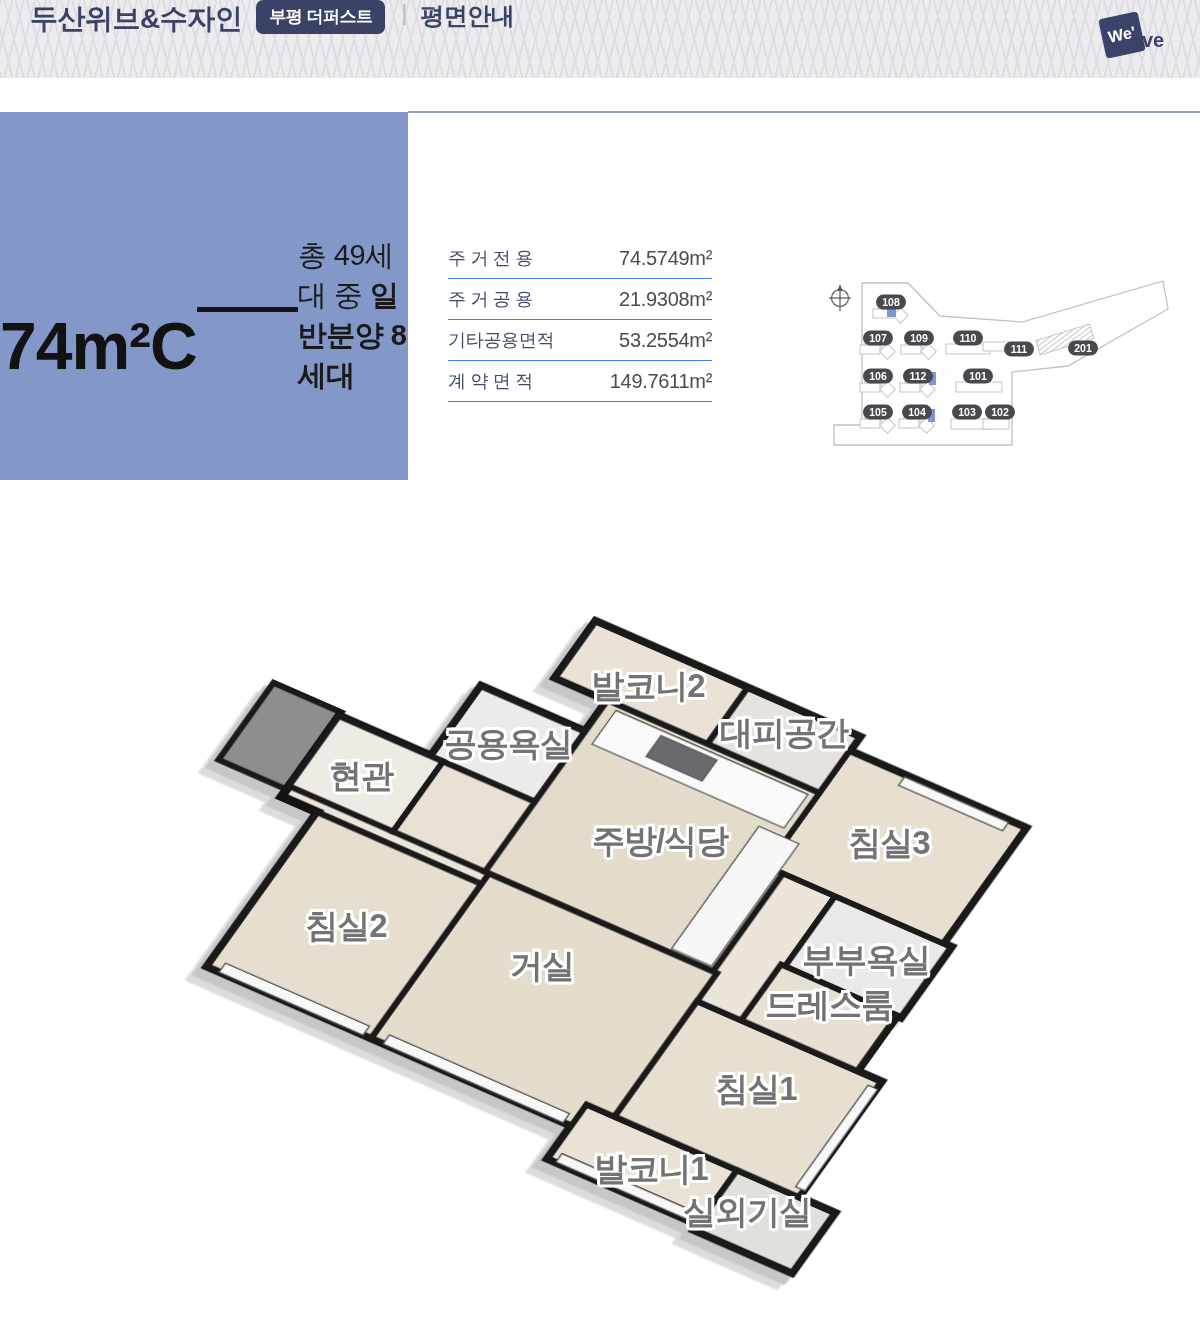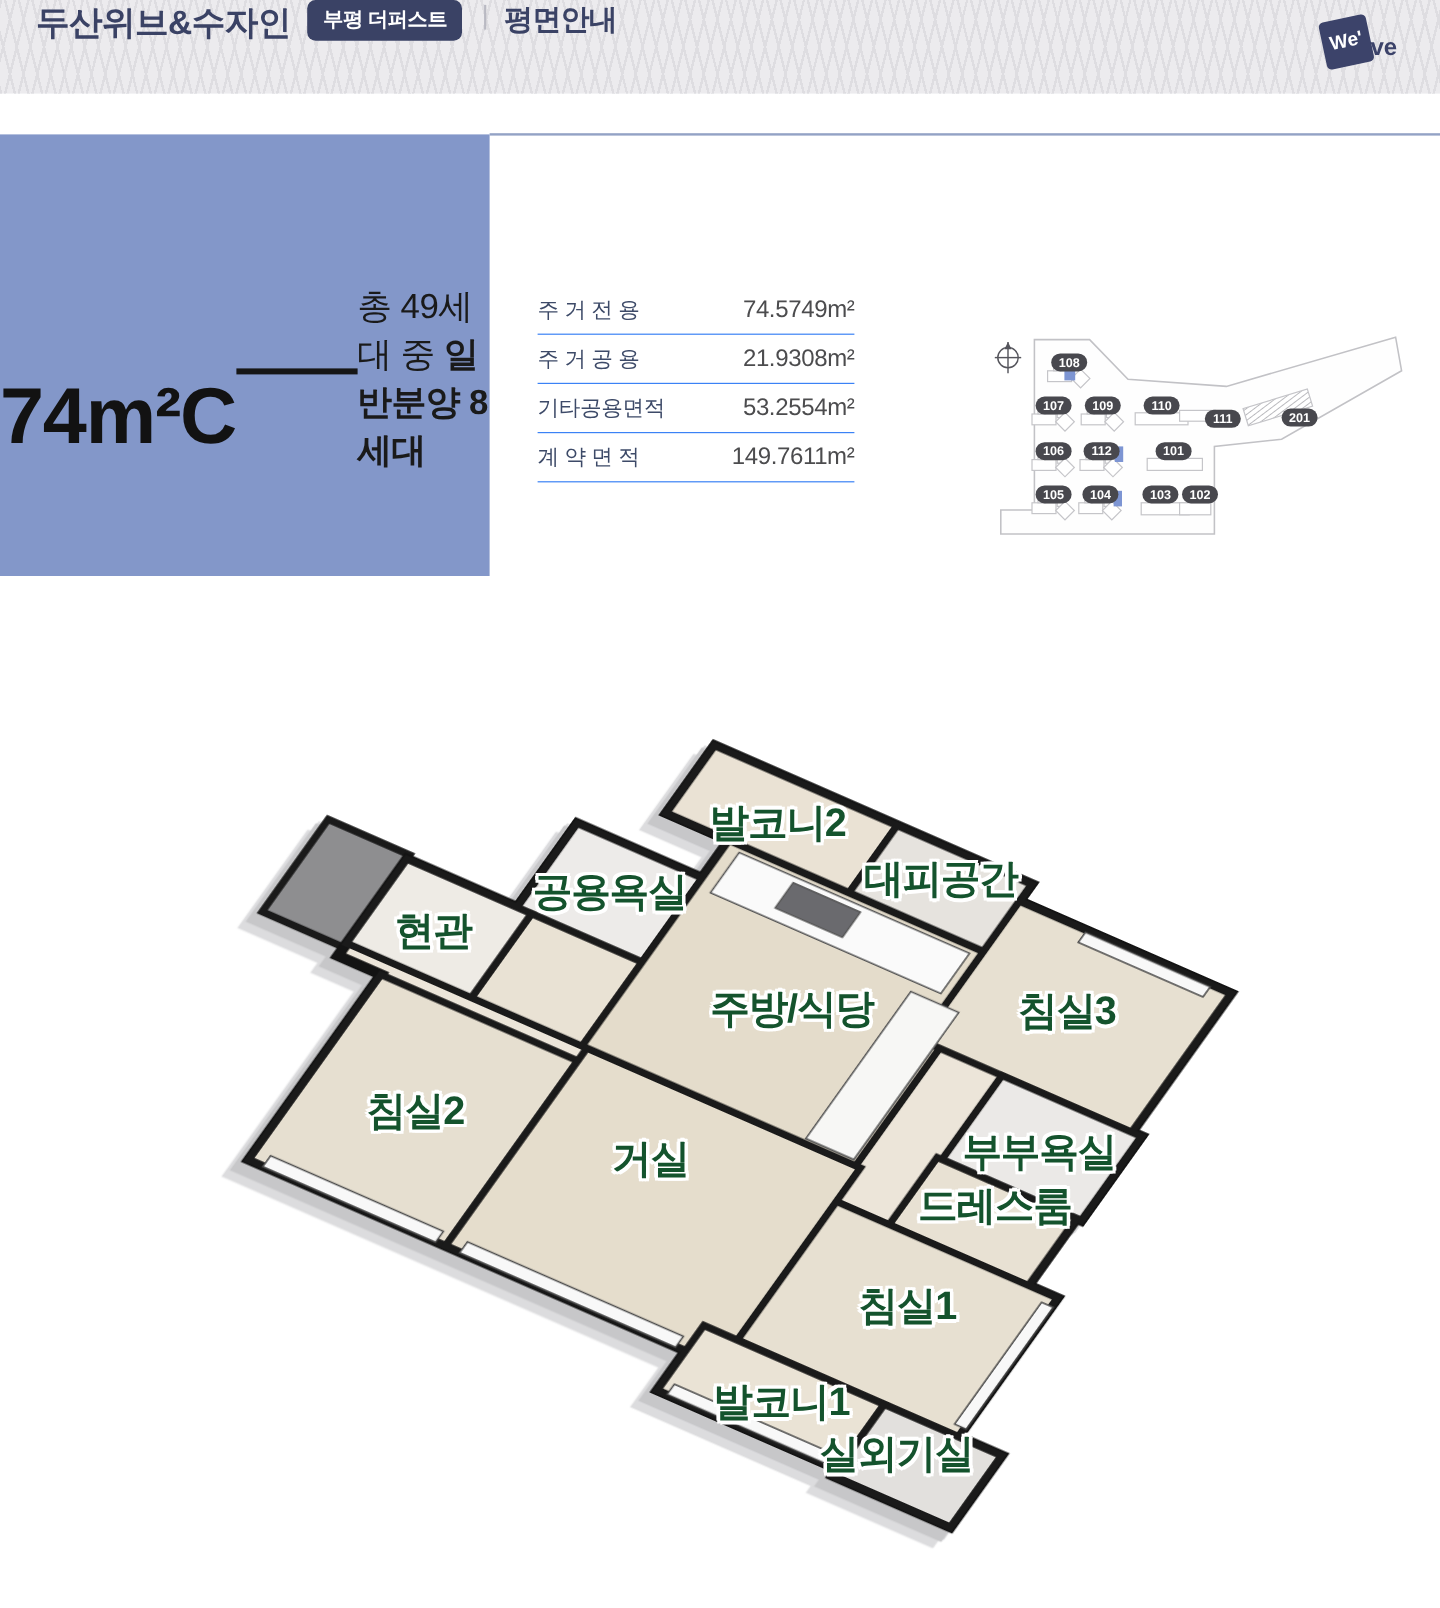--- a/index.html
+++ b/index.html
@@ -40,21 +40,21 @@
   .area-label { font-size:18px; color:#3d4a68; letter-spacing:-0.3px; }
   .area-value { font-size:20px; color:#4c4c4e; letter-spacing:-0.3px; }
 
   .site-map { position:absolute; left:825px; top:270px; }
   .site-badge-text { font-size:10.5px; font-weight:700; fill:#ffffff; }
 
   
   .plan-wrap { position:absolute; left:150px; top:560px; width:920px; height:740px; }
   .plan-svg { position:absolute; left:0; top:0; }
   .room-label { position:absolute; transform:translate(-50%,-50%); white-space:nowrap;
-    font-size:33px; font-weight:800; color:#14532d; letter-spacing:-1px; z-index:5;
+    font-size:33px; font-weight:800; color:#737373; letter-spacing:-1px; z-index:5;
     text-shadow: 3px 0 0 #fff, -3px 0 0 #fff, 0 3px 0 #fff, 0 -3px 0 #fff,
                  2.5px 2.5px 0 #fff, -2.5px 2.5px 0 #fff, 2.5px -2.5px 0 #fff, -2.5px -2.5px 0 #fff; }
   .wallstroke { stroke:#1a1a1a; stroke-width:6; vector-effect:non-scaling-stroke; }
 </style>
 </head>
 <body>
 
 <div class="page">
 
   <div class="header">

